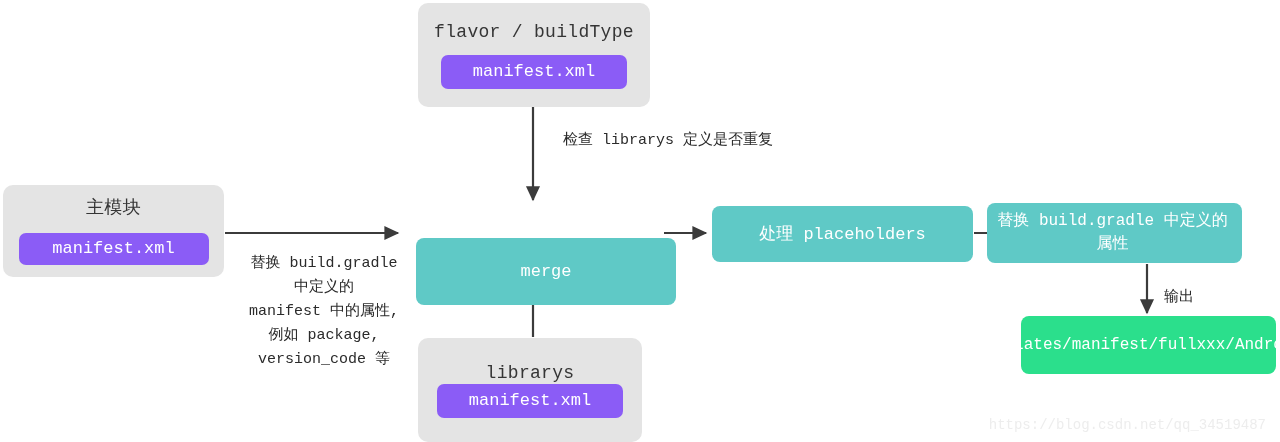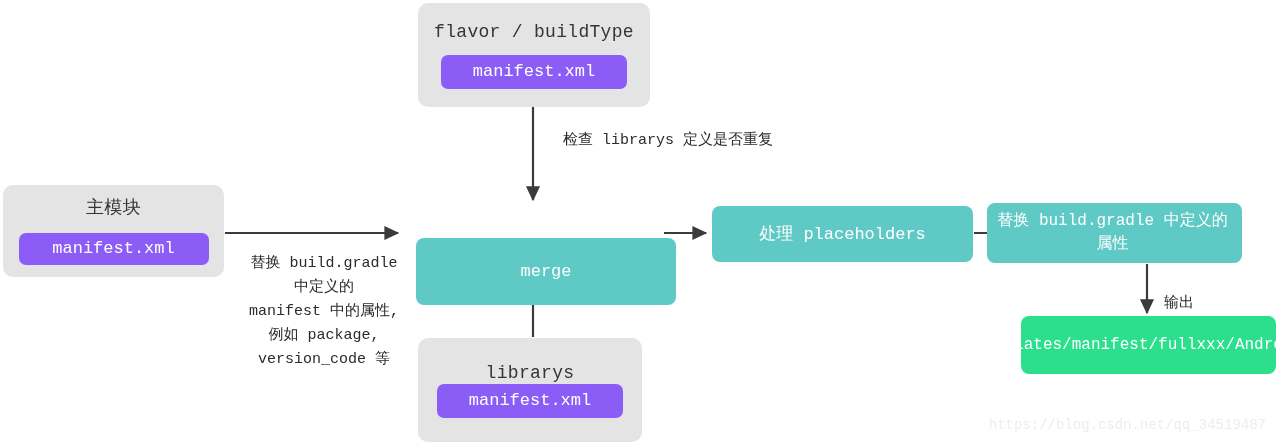--- a/index.html
+++ b/index.html
@@ -153,17 +153,17 @@
   <div class="node output" style="left:1021px; top:316px; width:255px; height:58px;">build/intermediates/manifest/fullxxx/AndroidManifest.xml</div>
 
   <div class="edge-label nowrap" style="left:563px; top:129px;">检查 librarys 定义是否重复</div>
 
   <div class="edge-label" style="left:235px; top:252px; width:178px;">替换 build.gradle
 中定义的
 manifest 中的属性,
 例如 package,
 version_code 等</div>
 
-  <div class="edge-label nowrap" style="left:1164px; top:292px;text-align:right;">输出</div>
+  <div class="edge-label nowrap" style="left:1164px; top:286px;text-align:right;">输出</div>
 
   <div class="watermark">https://blog.csdn.net/qq_34519487</div>
 
 </div>
 
 </body></html>

